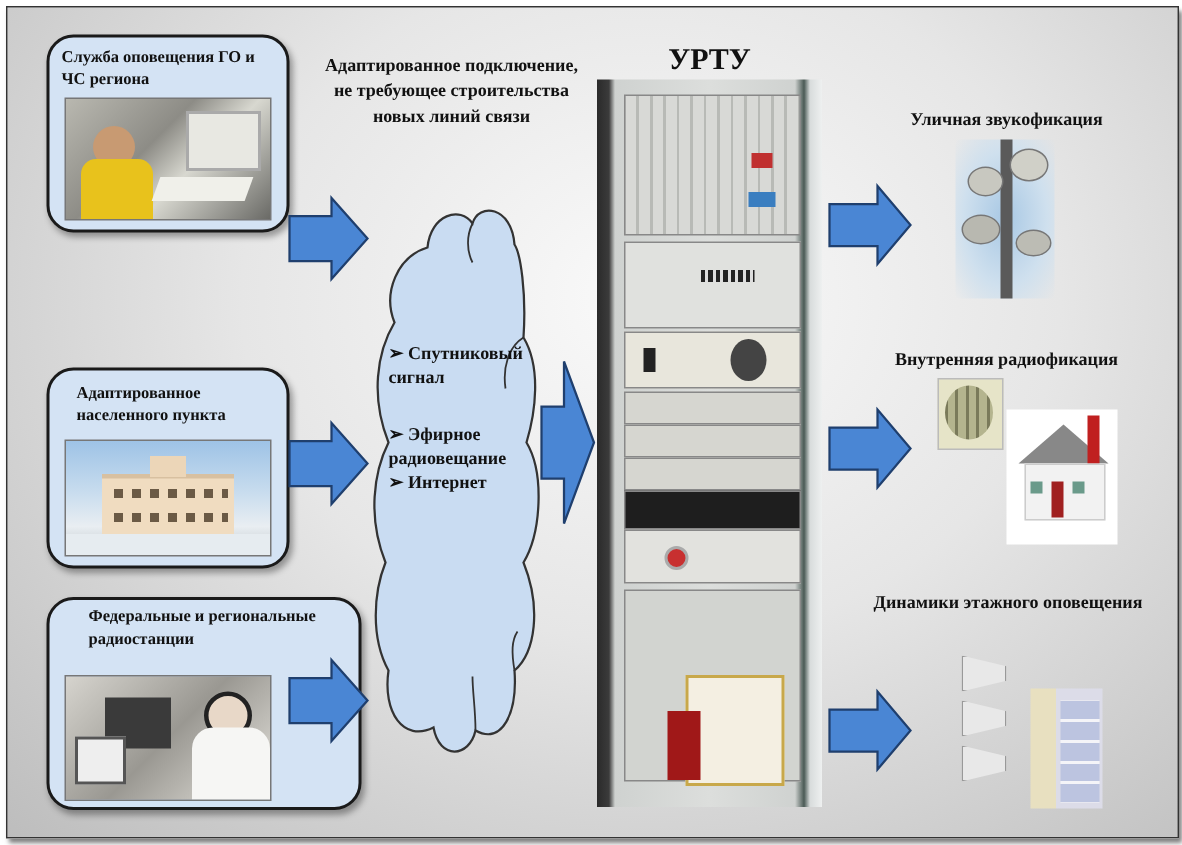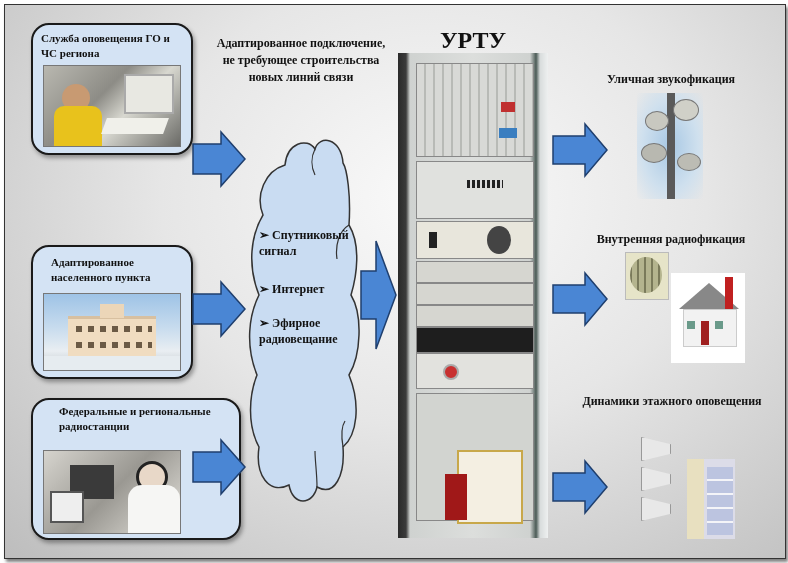--- a/index.html
+++ b/index.html
@@ -82,31 +82,31 @@
                C2,130 6,100 18,80 C10,60 20,36 40,30 Z" fill="#c9dcf2" stroke="#333" stroke-width="1.5"></path>
       <path d="M70,14 C66,22 66,32 70,40" fill="none" stroke="#333" stroke-width="1.2"></path>
       <path d="M104,90 C94,96 90,110 92,124" fill="none" stroke="#333" stroke-width="1.2"></path>
       <path d="M72,352 C72,338 70,326 70,316" fill="none" stroke="#333" stroke-width="1.2"></path>
       <path d="M98,312 C96,300 96,292 100,286" fill="none" stroke="#333" stroke-width="1.2"></path>
     </svg>
   </div>
 
   <div style="position:absolute;left:254px;top:222px;width:100px;font-weight:bold;font-size:12px;line-height:16px;color:#111;">
     <div style="height:54px;"><span>➢ </span><span>Спутниковый сигнал</span></div>
+    <div><span>➢ </span><span>Эфирное радиовещание</span></div>
     <div style="height:34px;"><span>➢ </span><span>Интернет</span></div>
-    <div><span>➢ </span><span>Эфирное радиовещание</span></div>
   </div>
 
   <div class="arrow" style="position:absolute;left:355px;top:234px;">
     <svg width="38" height="112" viewBox="0 0 38 112">
         <polygon points="1,32 16,32 16,2 36,56 16,110 16,80 1,80" fill="#4a86d4" stroke="#1f3f6e" stroke-width="1.5"></polygon>
       </svg>
   </div>
 
-  <div class="txt" style="left:418px;top:24px;width:100px;font-size:24px;line-height:22px;">УРТУ</div>
+  <div class="txt" style="left:418px;top:24px;width:100px;font-size:20px;line-height:22px;">УРТУ</div>
 
   <div class="rack">
     <div class="panel" style="top:10px;height:92px;background:repeating-linear-gradient(90deg,#d8d9d6 0 7px,#b8bab6 7px 9px);">
       <div style="position:absolute;right:18px;top:38px;width:14px;height:10px;background:#c03030;"></div>
       <div style="position:absolute;right:16px;top:64px;width:18px;height:10px;background:#3a7ec0;"></div>
     </div>
     <div class="panel" style="top:108px;height:56px;background:#e0e1de;">
       <div style="position:absolute;left:50px;top:18px;width:36px;height:8px;background:repeating-linear-gradient(90deg,#222 0 3px,#ddd 3px 5px);"></div>
     </div>
     <div class="panel" style="top:168px;height:36px;background:#e8e6dc;">

